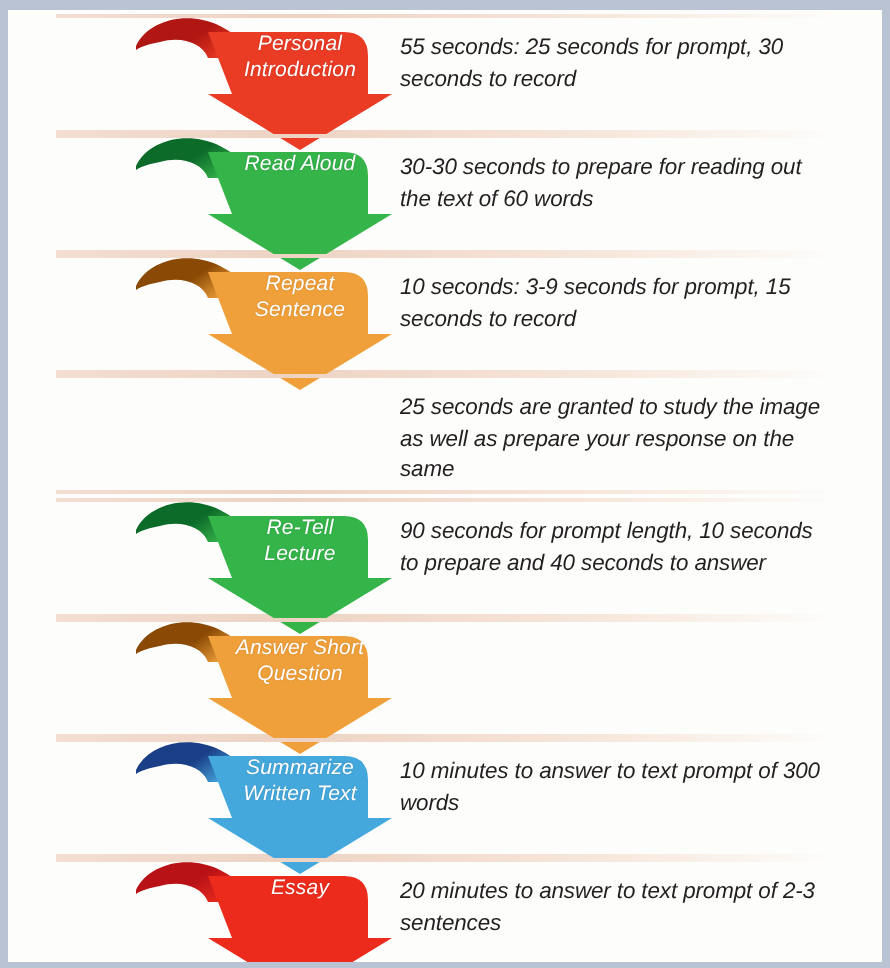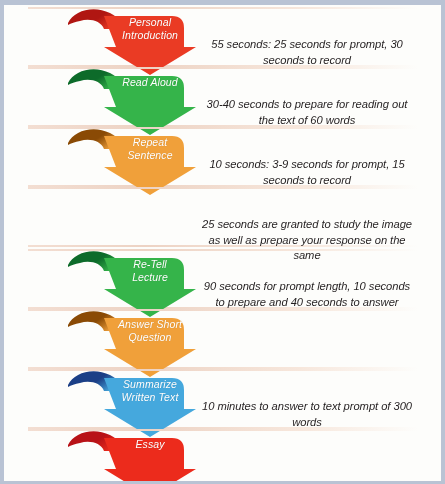--- a/index.html
+++ b/index.html
@@ -82,26 +82,25 @@
     text-shadow: 0 0 1px rgba(0,0,0,.18);
     pointer-events: none;
   }
 
   
   .desc {
     position: absolute;
     left: 196px;
     top: 10px;
     width: 214px;
-    text-align: center;
+    text-align: left;
     color: #231f20;
     font-size: 11.2px;
     line-height: 15.5px;
     letter-spacing: -0.05px;
-    margin-top: 20px;
   }
 </style>
 </head>
 <body>
 
 <div id="infographic" style="border-color: rgb(185, 195, 212);">
   <div id="canvas" style="background: rgb(253, 253, 251);">
       <div class="row" style="top: 2px;">
         <div class="rule top"></div>
         <div class="rule bot"></div>
@@ -139,21 +138,21 @@
                 <stop offset="0%" stop-color="#0d6b2a"></stop>
                 <stop offset="60%" stop-color="#0d6b2a"></stop>
                 <stop offset="100%" stop-color="#35b44a"></stop>
               </linearGradient>
             </defs>
             <path d="M0,20 C6,7 26,2 42,10 C52,15 56,21 57,26 L36,26 C33,18 22,15 12,18 C7,19 3,20 0,22 Z" fill="url(#tailg1)"></path>
             <path d="M36,13 L104,13 Q116,13 116,25 L116,44 L128,44 L82,72 L36,44 L48,44 Z" fill="url(#bodyg1)"></path>
           </svg>
           <div class="arrow-label" style="color: rgb(255, 255, 255);">Read Aloud</div>
         </div>
-        <div class="desc" style="color: rgb(35, 31, 32);">30-40 seconds to prepare for reading out the text of 60 words</div>
+        <div class="desc" style="color: rgb(35, 31, 32);">30-30 seconds to prepare for reading out the text of 60 words</div>
       </div>
       <div class="row" style="top: 122px;">
         <div class="rule top"></div>
         <div class="rule bot"></div>
         <div class="arrow-wrap">
           <svg viewBox="0 0 128 74" xmlns="http://www.w3.org/2000/svg">
             <defs>
               <linearGradient id="bodyg2" x1="0" y1="0" x2="0" y2="1">
                 <stop offset="0%" stop-color="#f0a03a"></stop>
                 <stop offset="100%" stop-color="#f0a03a"></stop>
@@ -257,15 +256,16 @@
                 <stop offset="0%" stop-color="#b81217"></stop>
                 <stop offset="60%" stop-color="#b81217"></stop>
                 <stop offset="100%" stop-color="#ec2b1c"></stop>
               </linearGradient>
             </defs>
             <path d="M0,20 C6,7 26,2 42,10 C52,15 56,21 57,26 L36,26 C33,18 22,15 12,18 C7,19 3,20 0,22 Z" fill="url(#tailg7)"></path>
             <path d="M36,13 L104,13 Q116,13 116,25 L116,44 L128,44 L82,72 L36,44 L48,44 Z" fill="url(#bodyg7)"></path>
           </svg>
           <div class="arrow-label" style="color: rgb(255, 255, 255);">Essay</div>
         </div>
+        <div class="desc" style="color: rgb(35, 31, 32);">20 minutes to answer to text prompt of 2-3 sentences</div>
       </div>
     </div>
 </div>
 
 </body></html>

